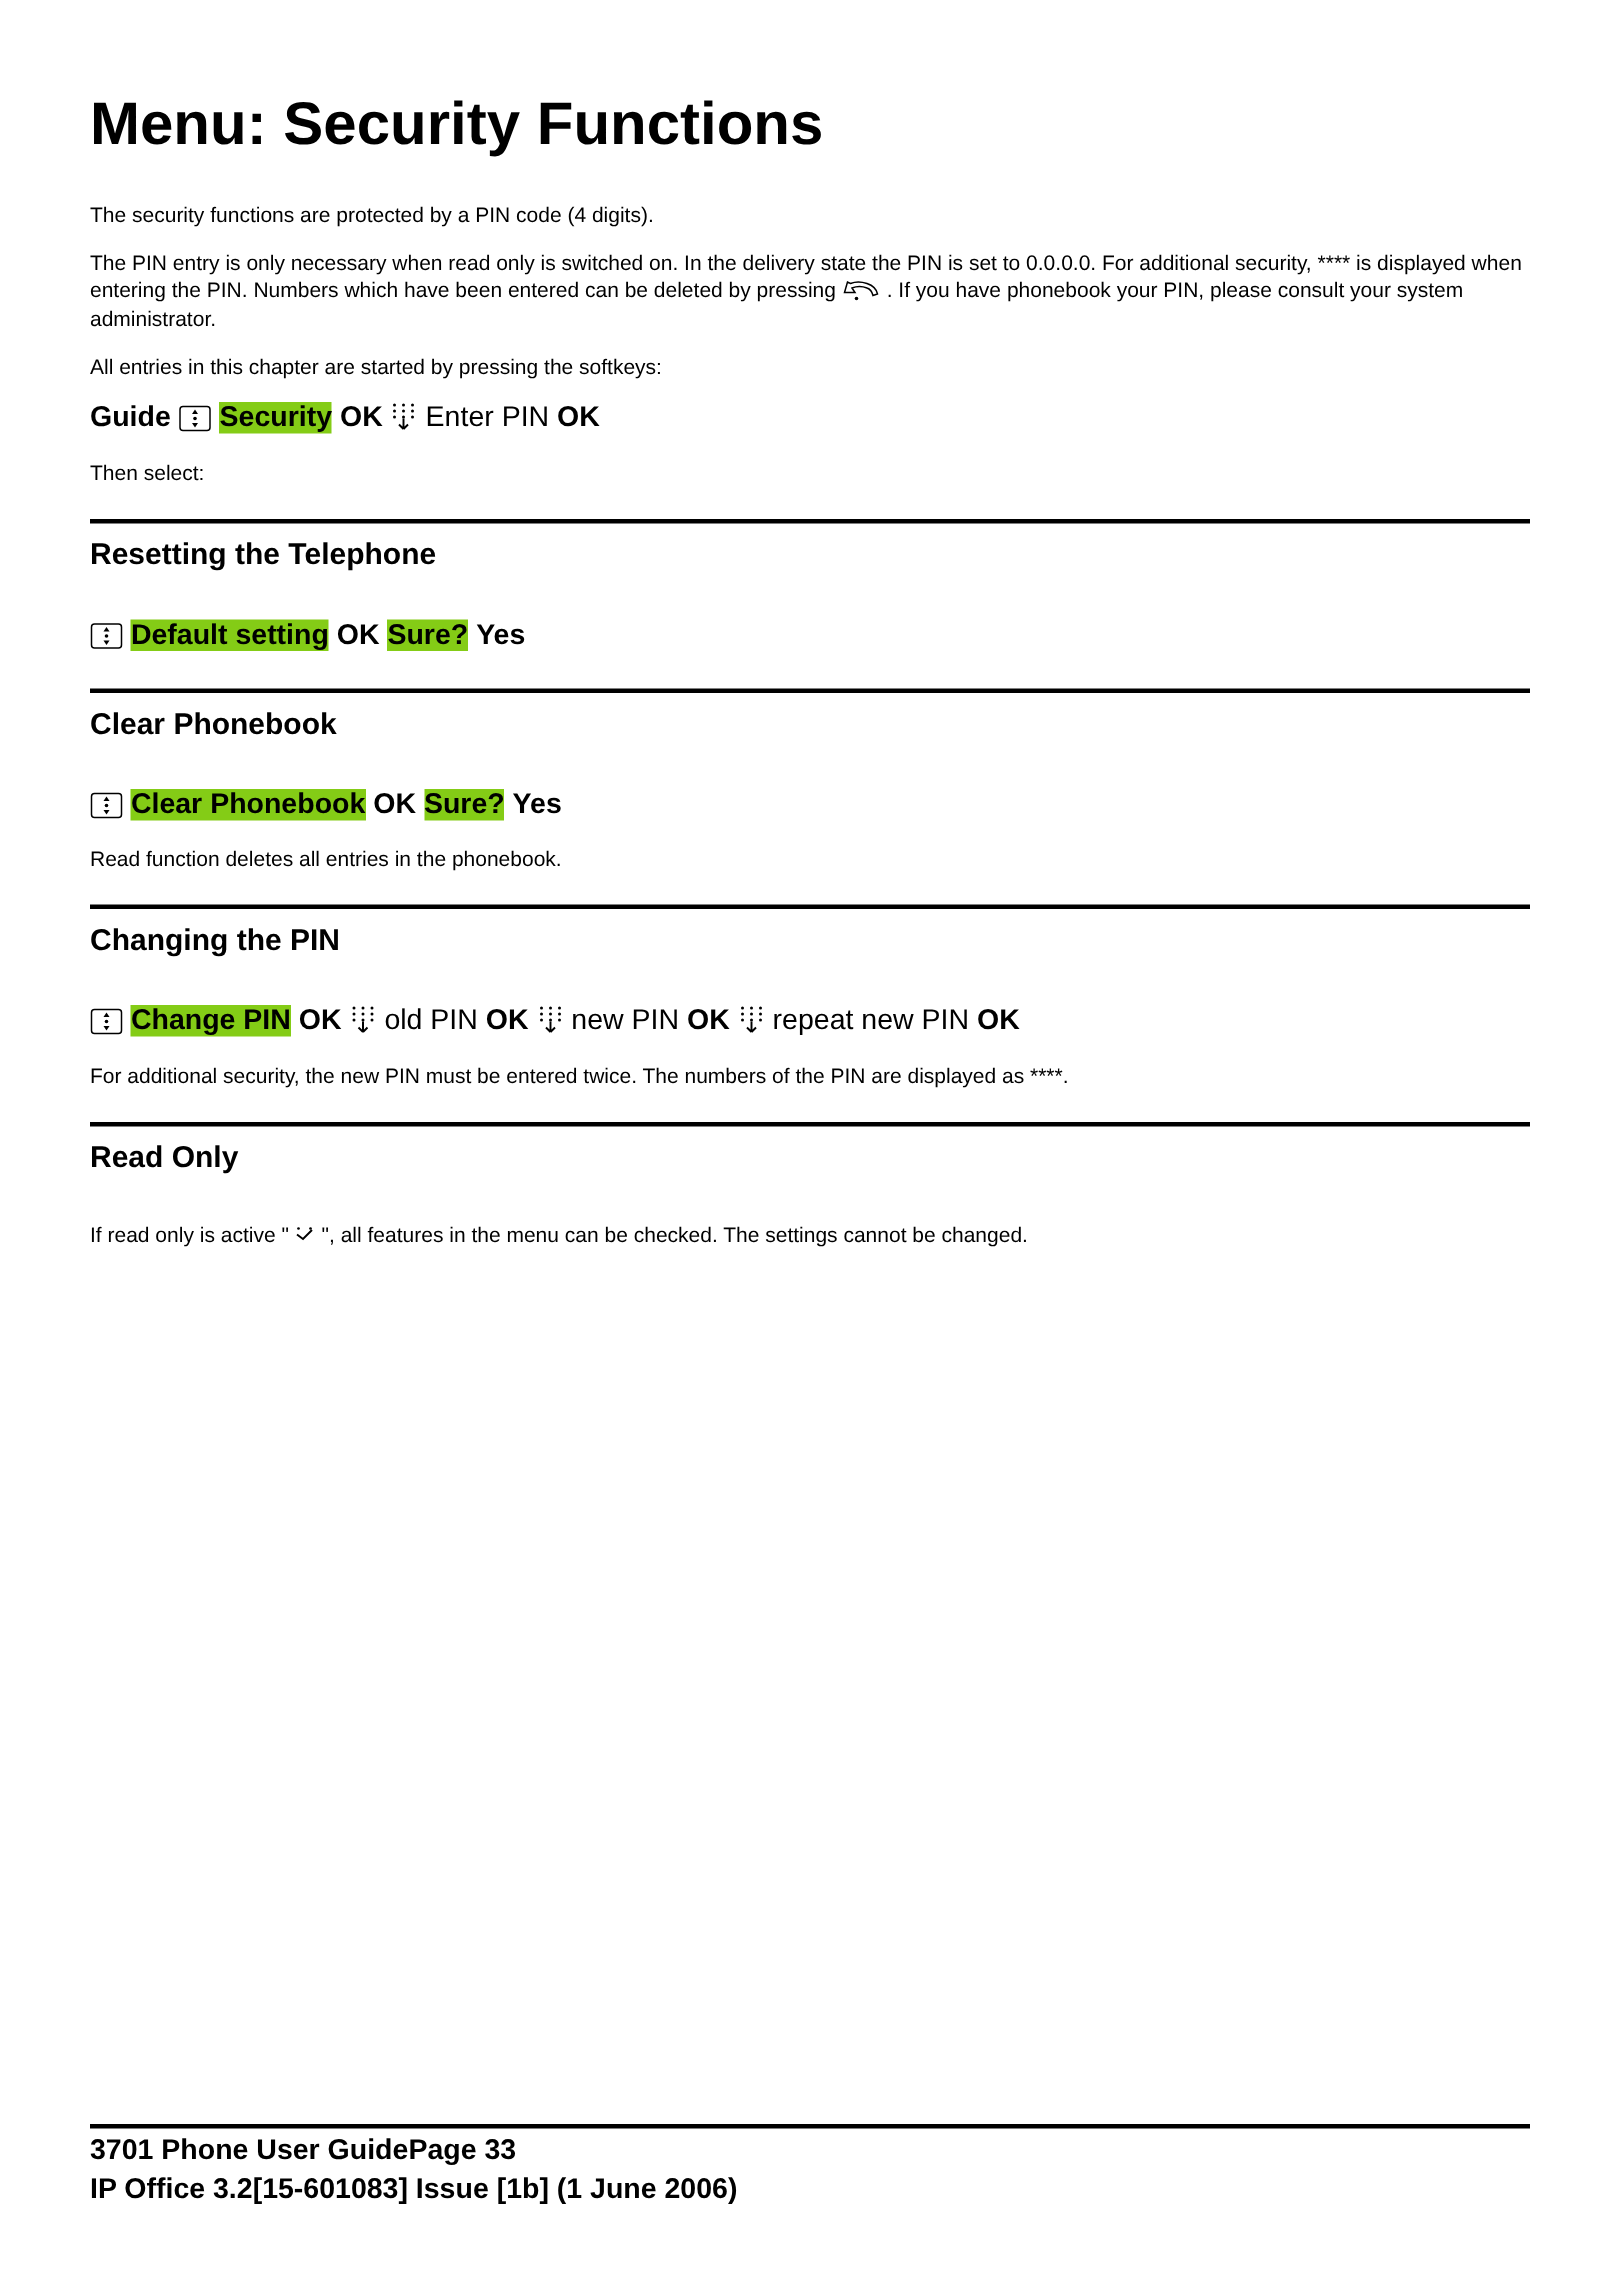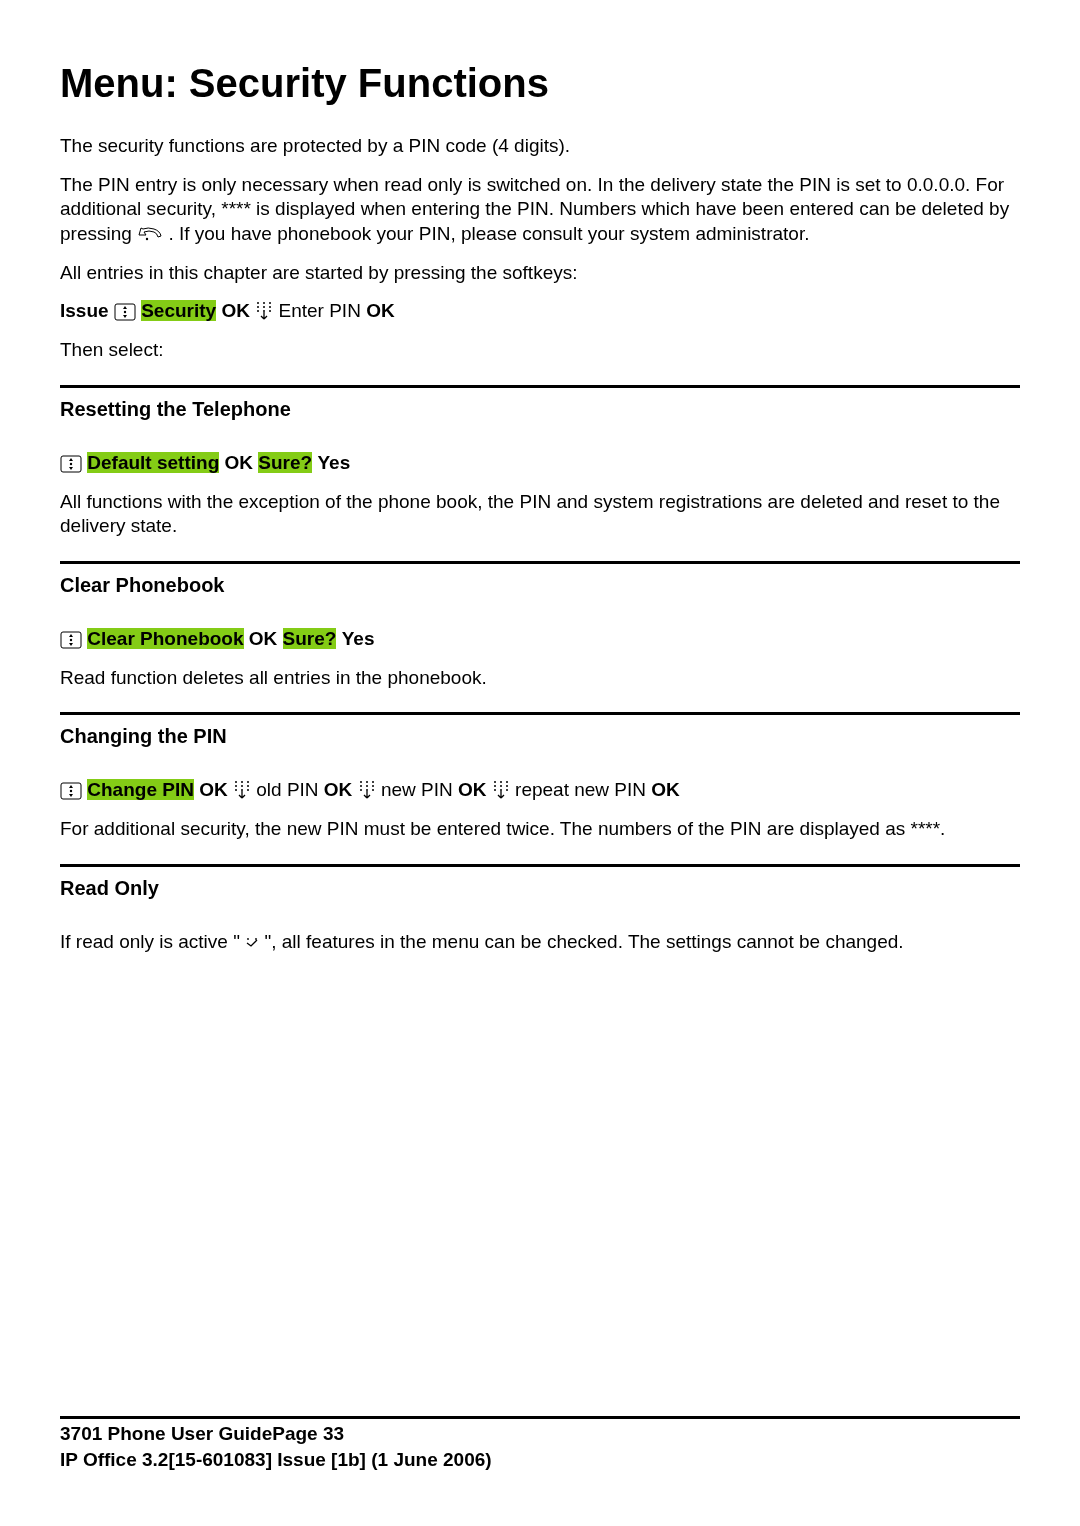--- a/index.html
+++ b/index.html
@@ -15,21 +15,21 @@
   .page {
     padding: 60px 60px 0 60px;
   }
   h1 {
     font-size: 40px;
     font-weight: bold;
     margin: 0 0 28px 0;
     line-height: 1.15;
   }
   p {
-    font-size: 19px;
+    font-size: 14px;
     line-height: 1.3;
     margin: 0 0 14px 0;
   }
   .bold { font-weight: bold; }
   .softkey {
     background: #84cc16;
     font-weight: bold;
   }
   .seq {
     font-size: 19px;
@@ -87,21 +87,21 @@
         <path d="M6 2 Q11 0 17 2 Q23 4 24 9 L21 10 Q20 6 17 5 Q12 3 7 5 L9 8 L2 8 L4 1 Z" fill="none" stroke="#000" stroke-width="1"></path>
         <circle cx="10" cy="12" r="1.2" fill="#000"></circle>
       </svg>
     </span>
     <span>. If you have phonebook your PIN, please consult your system administrator.</span>
   </p>
 
   <p>All entries in this chapter are started by pressing the softkeys:</p>
 
   <div class="seq">
-    <span class="bold">Issue</span>
+    <span class="bold">Guide</span>
     <span class="icon">
       <svg width="22" height="20" viewBox="0 0 22 20">
         <rect x="1" y="2" width="20" height="16" rx="2" fill="none" stroke="#000" stroke-width="1"></rect>
         <path d="M11 4 L9 7 L13 7 Z" fill="#000"></path>
         <circle cx="11" cy="10" r="1.2" fill="#000"></circle>
         <path d="M11 16 L9 13 L13 13 Z" fill="#000"></path>
       </svg>
     </span>
     <span class="softkey">Security</span>
     <span class="bold"> OK </span>
@@ -138,21 +138,20 @@
         <circle cx="11" cy="10" r="1.2" fill="#000"></circle>
         <path d="M11 16 L9 13 L13 13 Z" fill="#000"></path>
       </svg>
     </span>
     <span class="softkey">Default setting</span>
     <span class="bold"> OK </span>
     <span class="softkey">Sure?</span>
     <span class="bold"> Yes</span>
   </div>
 
-  <p>All functions with the exception of the phone book, the PIN and system registrations are deleted and reset to the delivery state.</p>
 
   <hr class="hr-thick">
   <h2>Clear Phonebook</h2>
 
   <div class="seq">
     <span class="icon">
       <svg width="22" height="20" viewBox="0 0 22 20">
         <rect x="1" y="2" width="20" height="16" rx="2" fill="none" stroke="#000" stroke-width="1"></rect>
         <path d="M11 4 L9 7 L13 7 Z" fill="#000"></path>
         <circle cx="11" cy="10" r="1.2" fill="#000"></circle>

